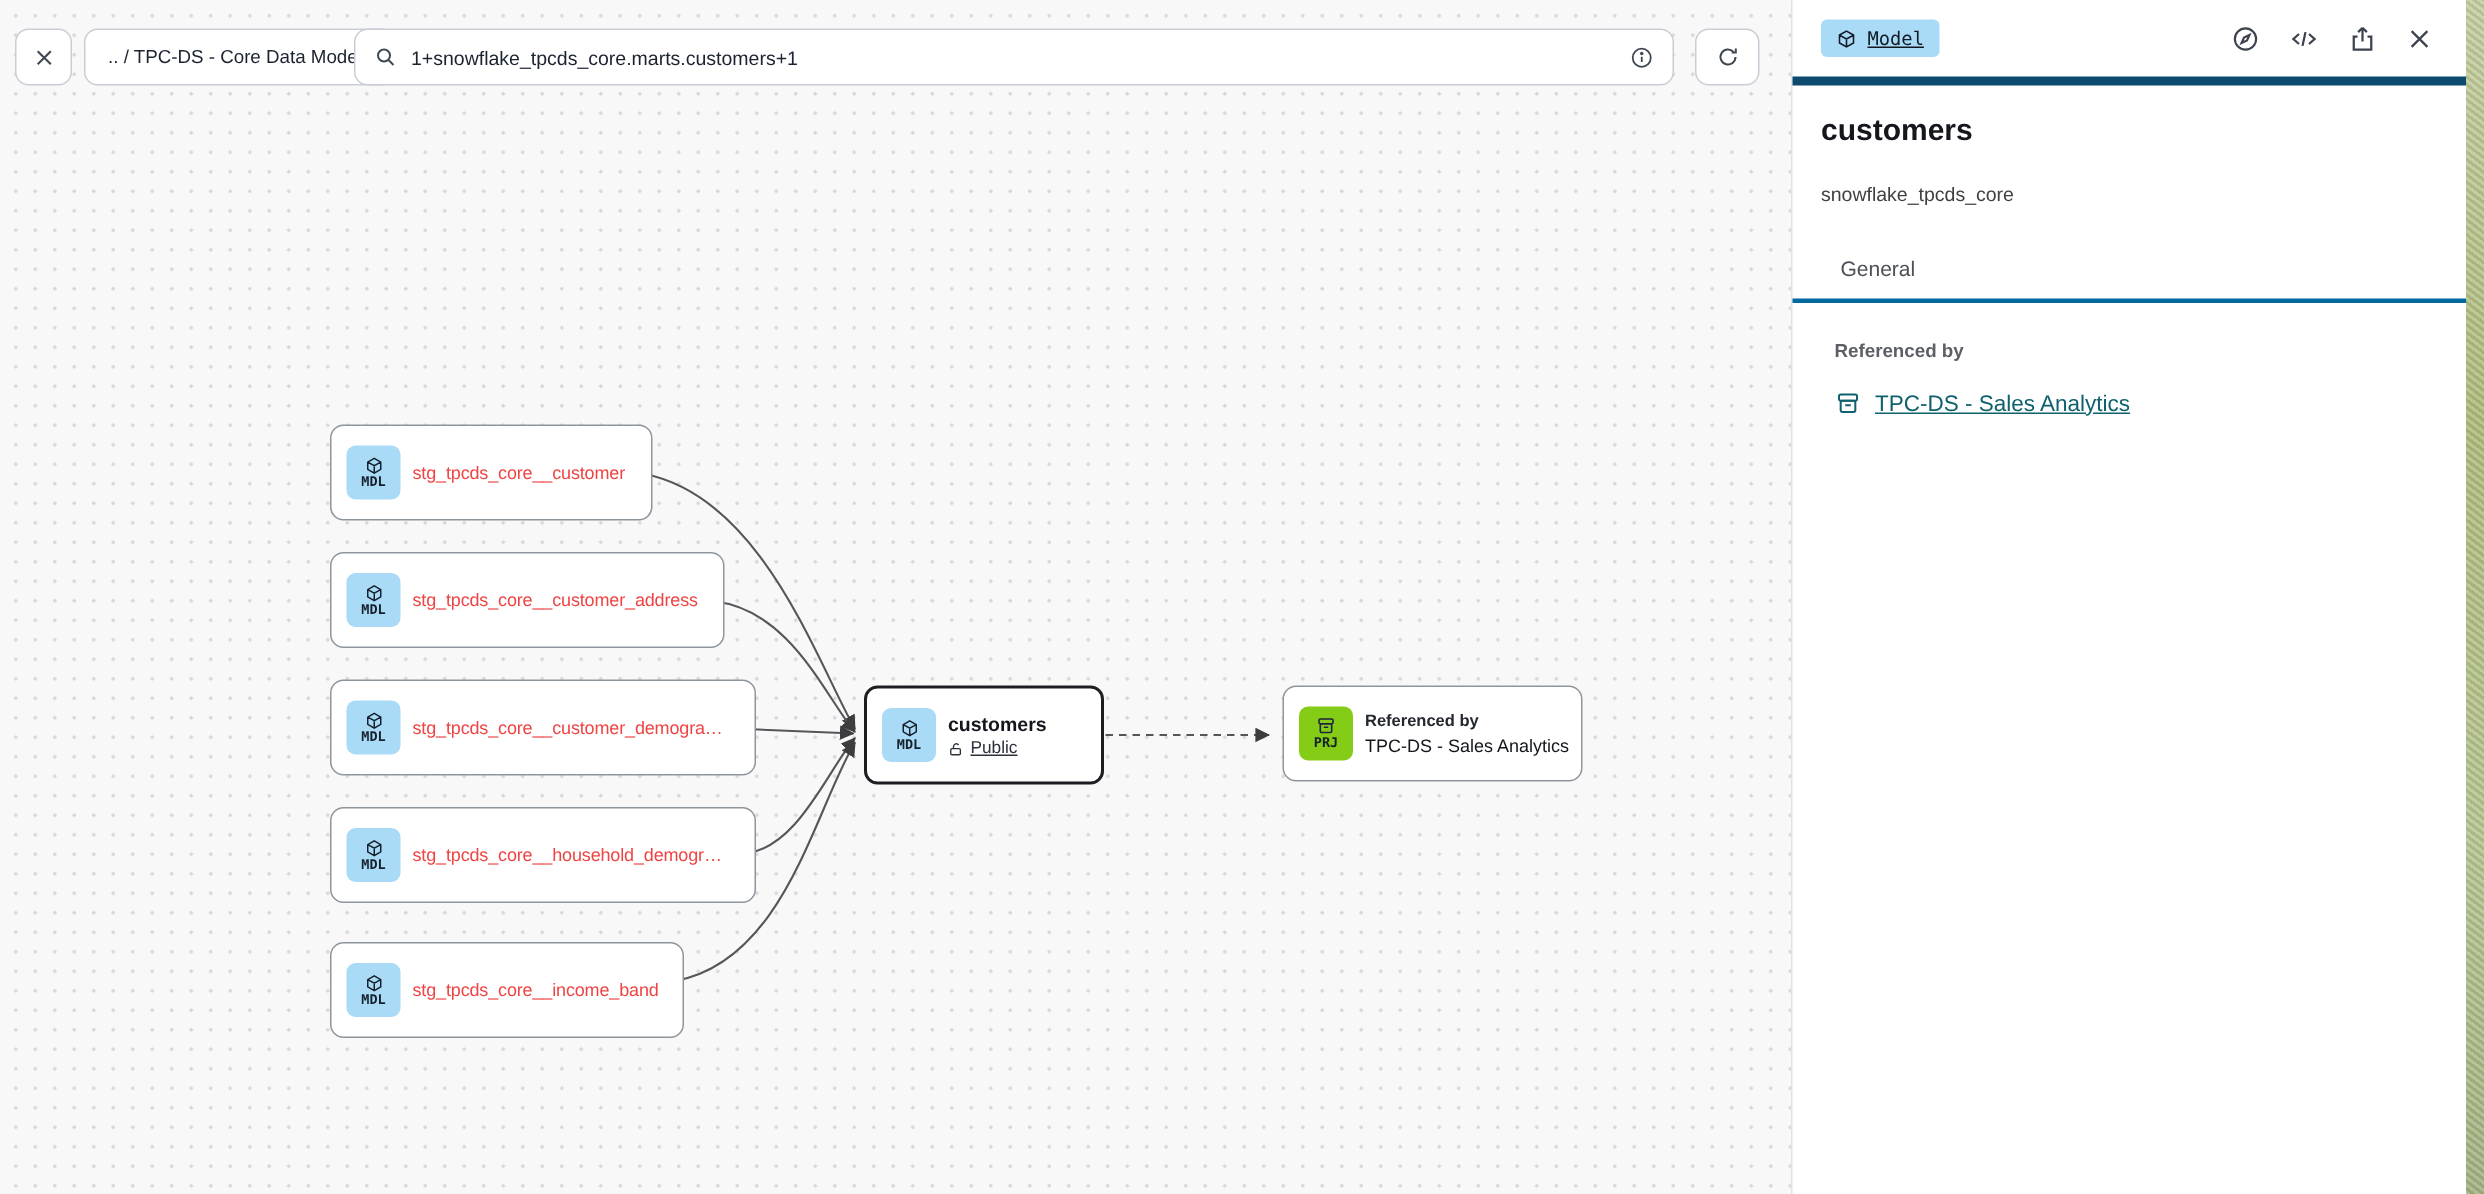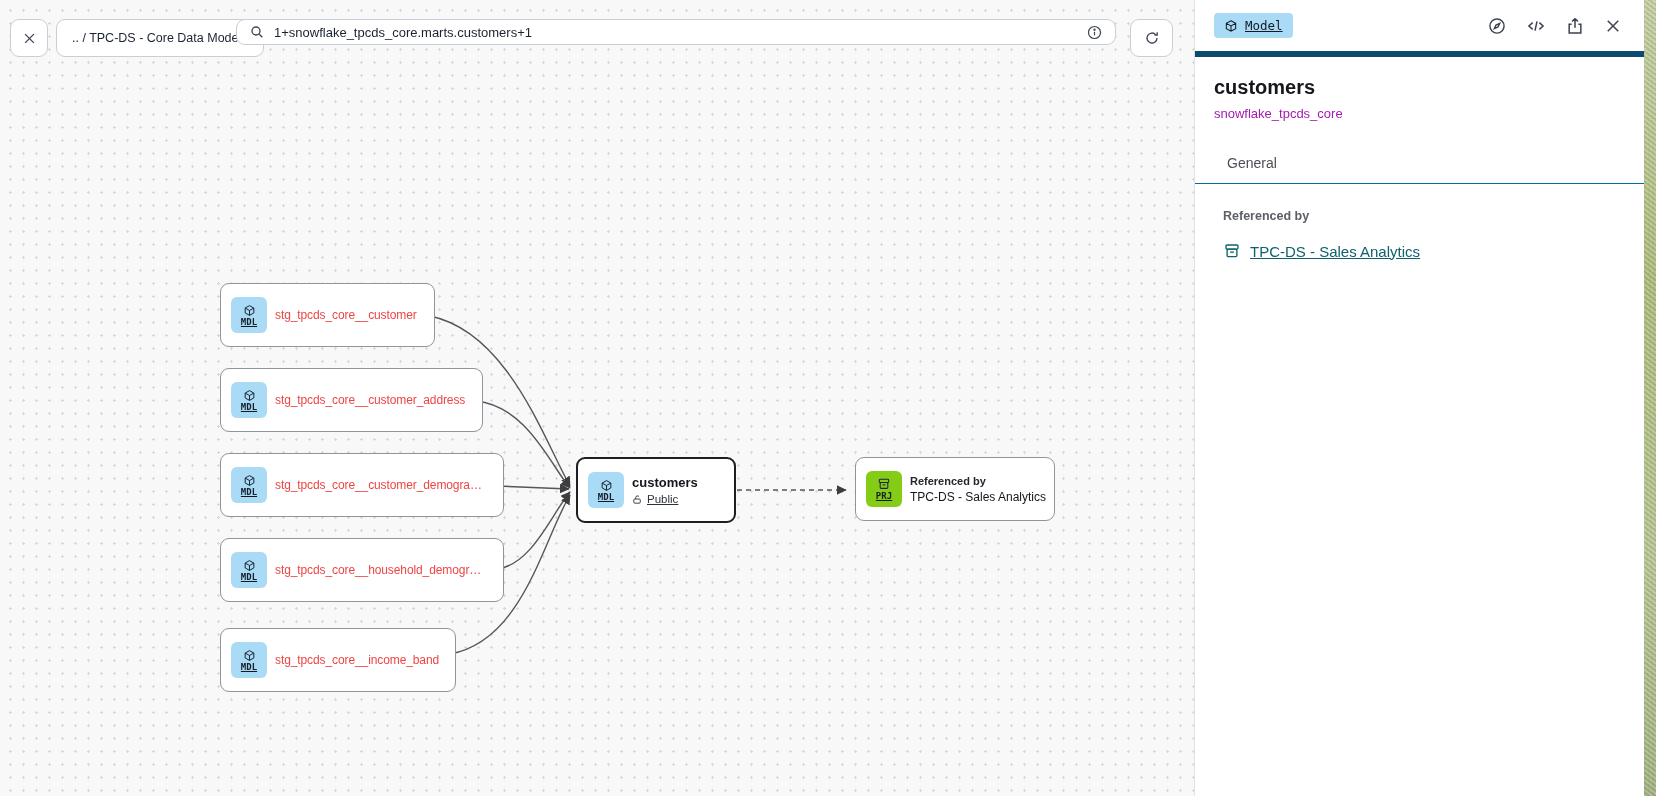--- a/index.html
+++ b/index.html
@@ -12,34 +12,34 @@
     background-image:radial-gradient(circle, #d7d8da 1px, transparent 1.2px);
     background-size:13px 13px; background-position:4px 4px; overflow:hidden; }
   .edges { position:absolute; left:0; top:0; z-index:0; }
 
   
   .tb-btn { position:absolute; top:19px; height:38px; background:#fff;
     border:1px solid #c9ced6; border-radius:9px; display:flex; align-items:center;
     justify-content:center; color:#3f4752; z-index:3; cursor:pointer; }
   .tb-btn svg { stroke:#3f4752; }
   .breadcrumb-btn { left:56px; padding:0 15px; font-size:12.5px; color:#1b2230; white-space:nowrap; }
-  .search-wrap { position:absolute; left:236px; top:19px; width:880px; height:26px;
+  .search-wrap { position:absolute; left:236px; top:19px; width:880px; height:38px;
     background:#fff; border:1px solid #c9ced6; border-radius:9px; display:flex;
     align-items:center; padding:0 12px; gap:9px; z-index:3; }
   .search-wrap input { flex:1; border:none; outline:none; font-size:13px; color:#1b2330;
     font-family:"Liberation Sans", sans-serif; background:transparent; }
 
   
   .node { position:absolute; background:#fff; border:1px solid #8f959c; border-radius:9px;
     display:flex; align-items:center; gap:8px; padding:0 8px 0 10px; z-index:2;
     height:64px; cursor:pointer; }
   .node-label { font-size:12px; letter-spacing:-0.1px; color:#ef4444; white-space:nowrap;
     overflow:hidden; }
   .res-badge { width:36px; height:36px; border-radius:6px; flex:0 0 36px;
-    display:flex; flex-direction:column; align-items:center; justify-content:center; gap:1px;text-decoration:underline; }
+    display:flex; flex-direction:column; align-items:center; justify-content:center; gap:1px; }
   .res-badge .code { font-family:"DejaVu Sans Mono", monospace; font-size:9px;
     font-weight:700; color:#16202c; line-height:1; }
   .badge-mdl { background:#a9dbf7; }
   .badge-prj { background:#84cc16; }
   .node-selected { border:2px solid #1d1e22; }
   .node-col { display:flex; flex-direction:column; gap:3px; }
   .node-title { font-size:13px; font-weight:700; color:#13161c; }
   .node-access { display:flex; align-items:center; gap:4px; font-size:11.5px; color:#2c323b;text-decoration:underline; }
   .node-kicker { font-size:11px; font-weight:700; color:#23272e; }
   .node-sub { font-size:12px; color:#13161c; white-space:nowrap; }
@@ -50,22 +50,22 @@
   .panel-header { height:57px; display:flex; align-items:center; justify-content:space-between;
     padding:0 22px 0 19px; border-bottom:6px solid #0c4a6e;text-decoration:underline; }
   .type-badge { display:flex; align-items:center; gap:7px; background:#a9dbf7;
     border-radius:4px; padding:5px 10px; font-family:"DejaVu Sans Mono", monospace;
     font-size:12.5px; color:#131c26; }
   .panel-actions { display:flex; align-items:center; gap:19px; }
   .icon-btn { background:none; border:none; cursor:pointer; display:flex; color:#3c434e;
     padding:0; }
   .panel-title-block { padding:19px 20px 0 19px; }
   .panel-title { font-size:20px; font-weight:700; color:#15171c; }
-  .panel-subtitle { font-size:13px; color:#a21caf; margin-top:7px; }
-  .tabs { display:flex; margin-top:24px; padding:0 14px; border-bottom:1px solid #0369a1;align-items:flex-end; }
+  .panel-subtitle { font-size:13px; color:#404040; margin-top:23px; }
+  .tabs { display:flex; margin-top:24px; padding:0 14px; border-bottom:3px solid #0369a1;align-items:flex-end; }
   .tab { display:flex; align-items:center; gap:8px; padding:10px 18px 9px; font-size:14px;
     color:#4c4f55; cursor:pointer; border-bottom:3px solid transparent; }
   .tab.active { color:#0f616d; font-weight:700; border-bottom-color:#0f616d; }
   .count-pill { background:#0f616d; color:#fff; font-size:11.5px; font-weight:700;
     border-radius:10px; padding:2px 9px; line-height:1.2; }
   .panel-section { padding:25px 28px; }
   .section-label { font-size:12.5px; font-weight:700; color:#5c6066; }
   .ref-link-row { display:flex; align-items:center; gap:9px; margin-top:19px; }
   .ref-link { font-size:15px; color:#0f616d; text-decoration:underline; cursor:pointer; }
 

